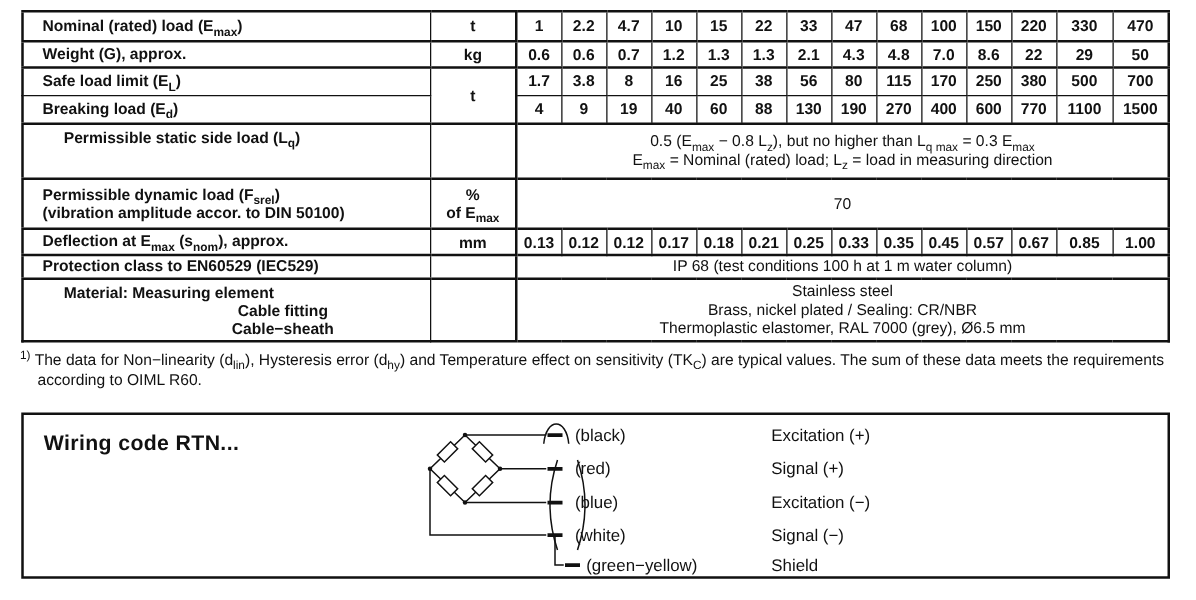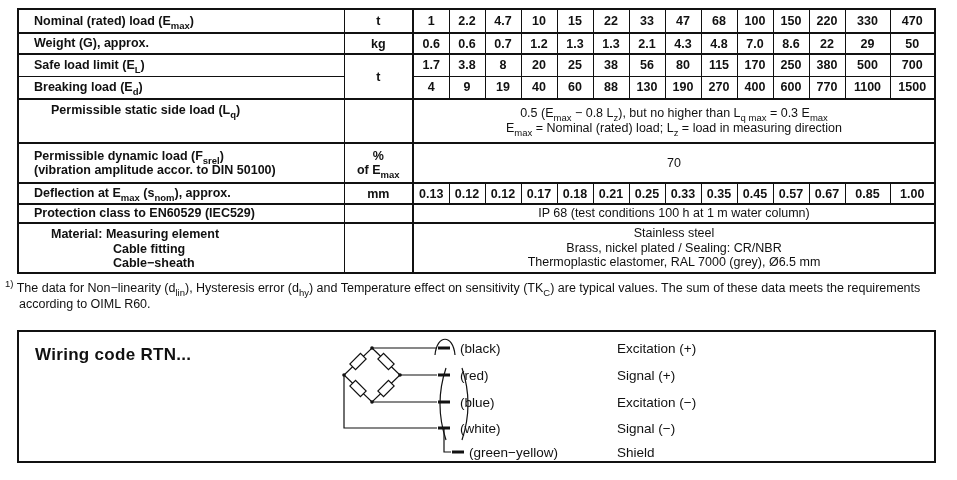--- a/index.html
+++ b/index.html
@@ -20,37 +20,37 @@
     border:1px solid var(--ink);
     border-top:2px solid var(--ink);
     padding:0;vertical-align:middle;overflow:hidden;
   }
   .spec tr.minor td{border-top-width:1px;}
   .spec td.lbl{
     font-weight:bold;font-size:12.5px;line-height:14.5px;
     text-align:left;padding:1px 4px 1px 15px;
   }
   .spec td.lbl.top{vertical-align:top;padding-top:3px;padding-left:32px;}
-  .spec td.lbl .ind{padding-left:62px;}
+  .spec td.lbl .ind{padding-left:62px;text-align:center;}
   .spec td.unit{
     font-weight:bold;font-size:12.5px;line-height:14px;
     text-align:center;border-right:2px solid var(--ink);
   }
   .spec td.val{
     font-weight:bold;font-size:12.5px;text-align:center;padding:0 1px;
   }
   .spec td.mrg{
     font-size:12.5px;line-height:15px;text-align:center;padding:1px 2px;
   }
   .spec td.mrg.l3{line-height:14.5px;margin-left:32px;}
   sub{font-size:9.5px;line-height:0;}
   sup{font-size:9.5px;line-height:0;}
   
   .footnote{
-    position:absolute;left:5px;top:281px;width:938px;
+    position:absolute;left:16px;top:281px;width:938px;
     font-size:12.5px;line-height:15.5px;
     padding-left:14px;text-indent:-14px;
   }
   
   .wirebox{
     position:absolute;left:17px;top:330px;width:919px;height:133px;
     border:2px solid var(--ink);background:var(--paper);
   }
   .wiretitle{
     position:absolute;left:16px;top:13px;
@@ -117,21 +117,21 @@
         <td class="val">22</td>
         <td class="val">29</td>
         <td class="val">50</td>
       </tr>
       <tr style="height: 22px;">
         <td class="lbl">Safe load limit (E<sub>L</sub>)</td>
         <td class="unit" rowspan="2">t</td>
         <td class="val">1.7</td>
         <td class="val">3.8</td>
         <td class="val">8</td>
-        <td class="val">20</td>
+        <td class="val">16</td>
         <td class="val">25</td>
         <td class="val">38</td>
         <td class="val">56</td>
         <td class="val">80</td>
         <td class="val">115</td>
         <td class="val">170</td>
         <td class="val">250</td>
         <td class="val">380</td>
         <td class="val">500</td>
         <td class="val">700</td>

